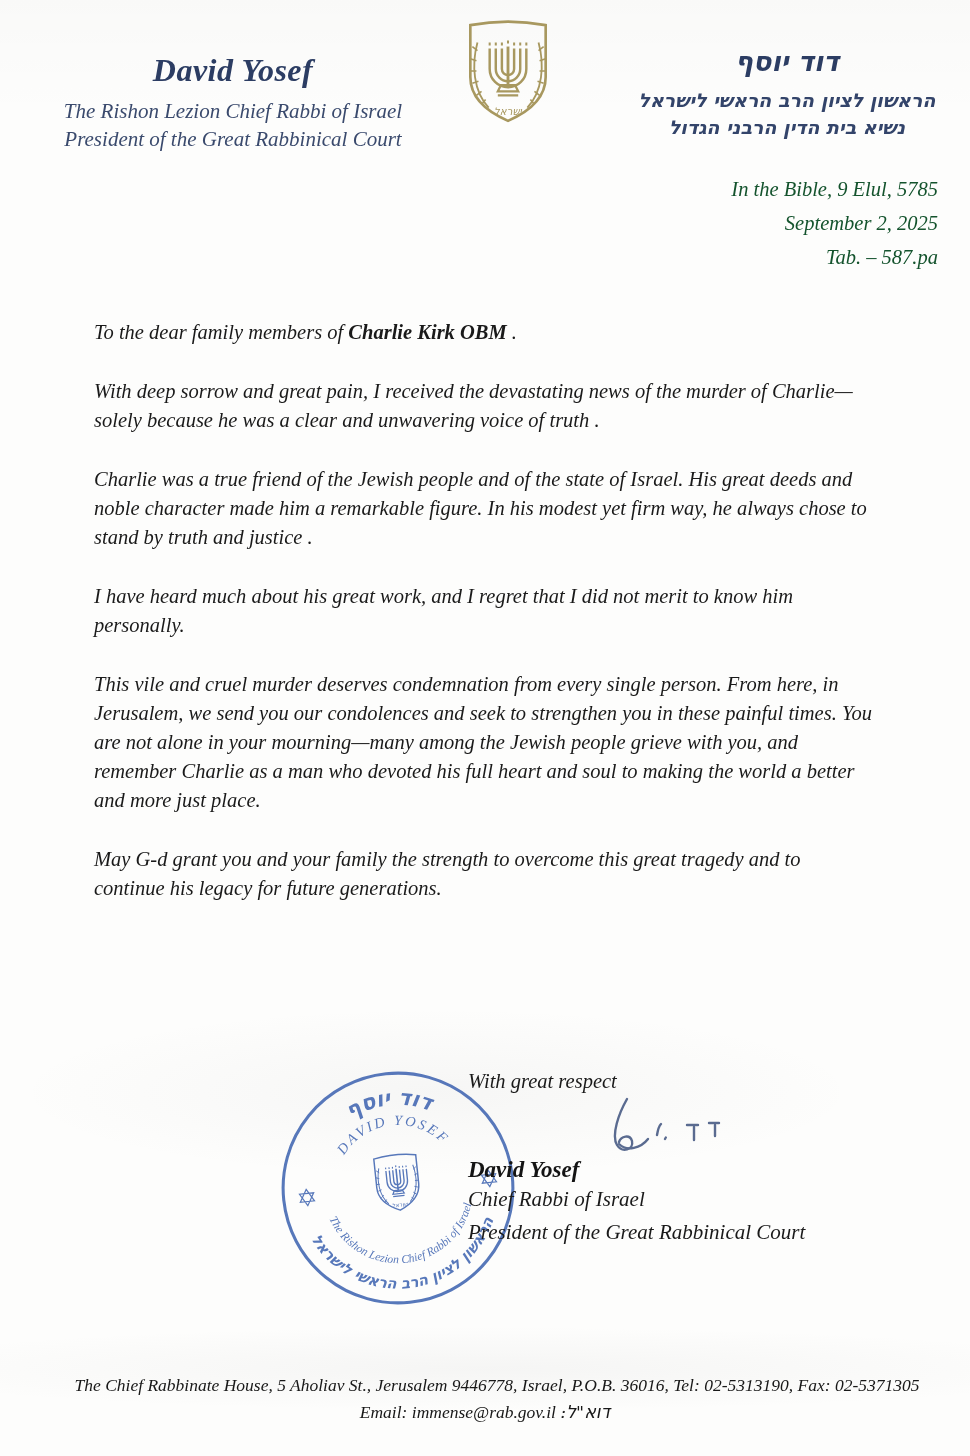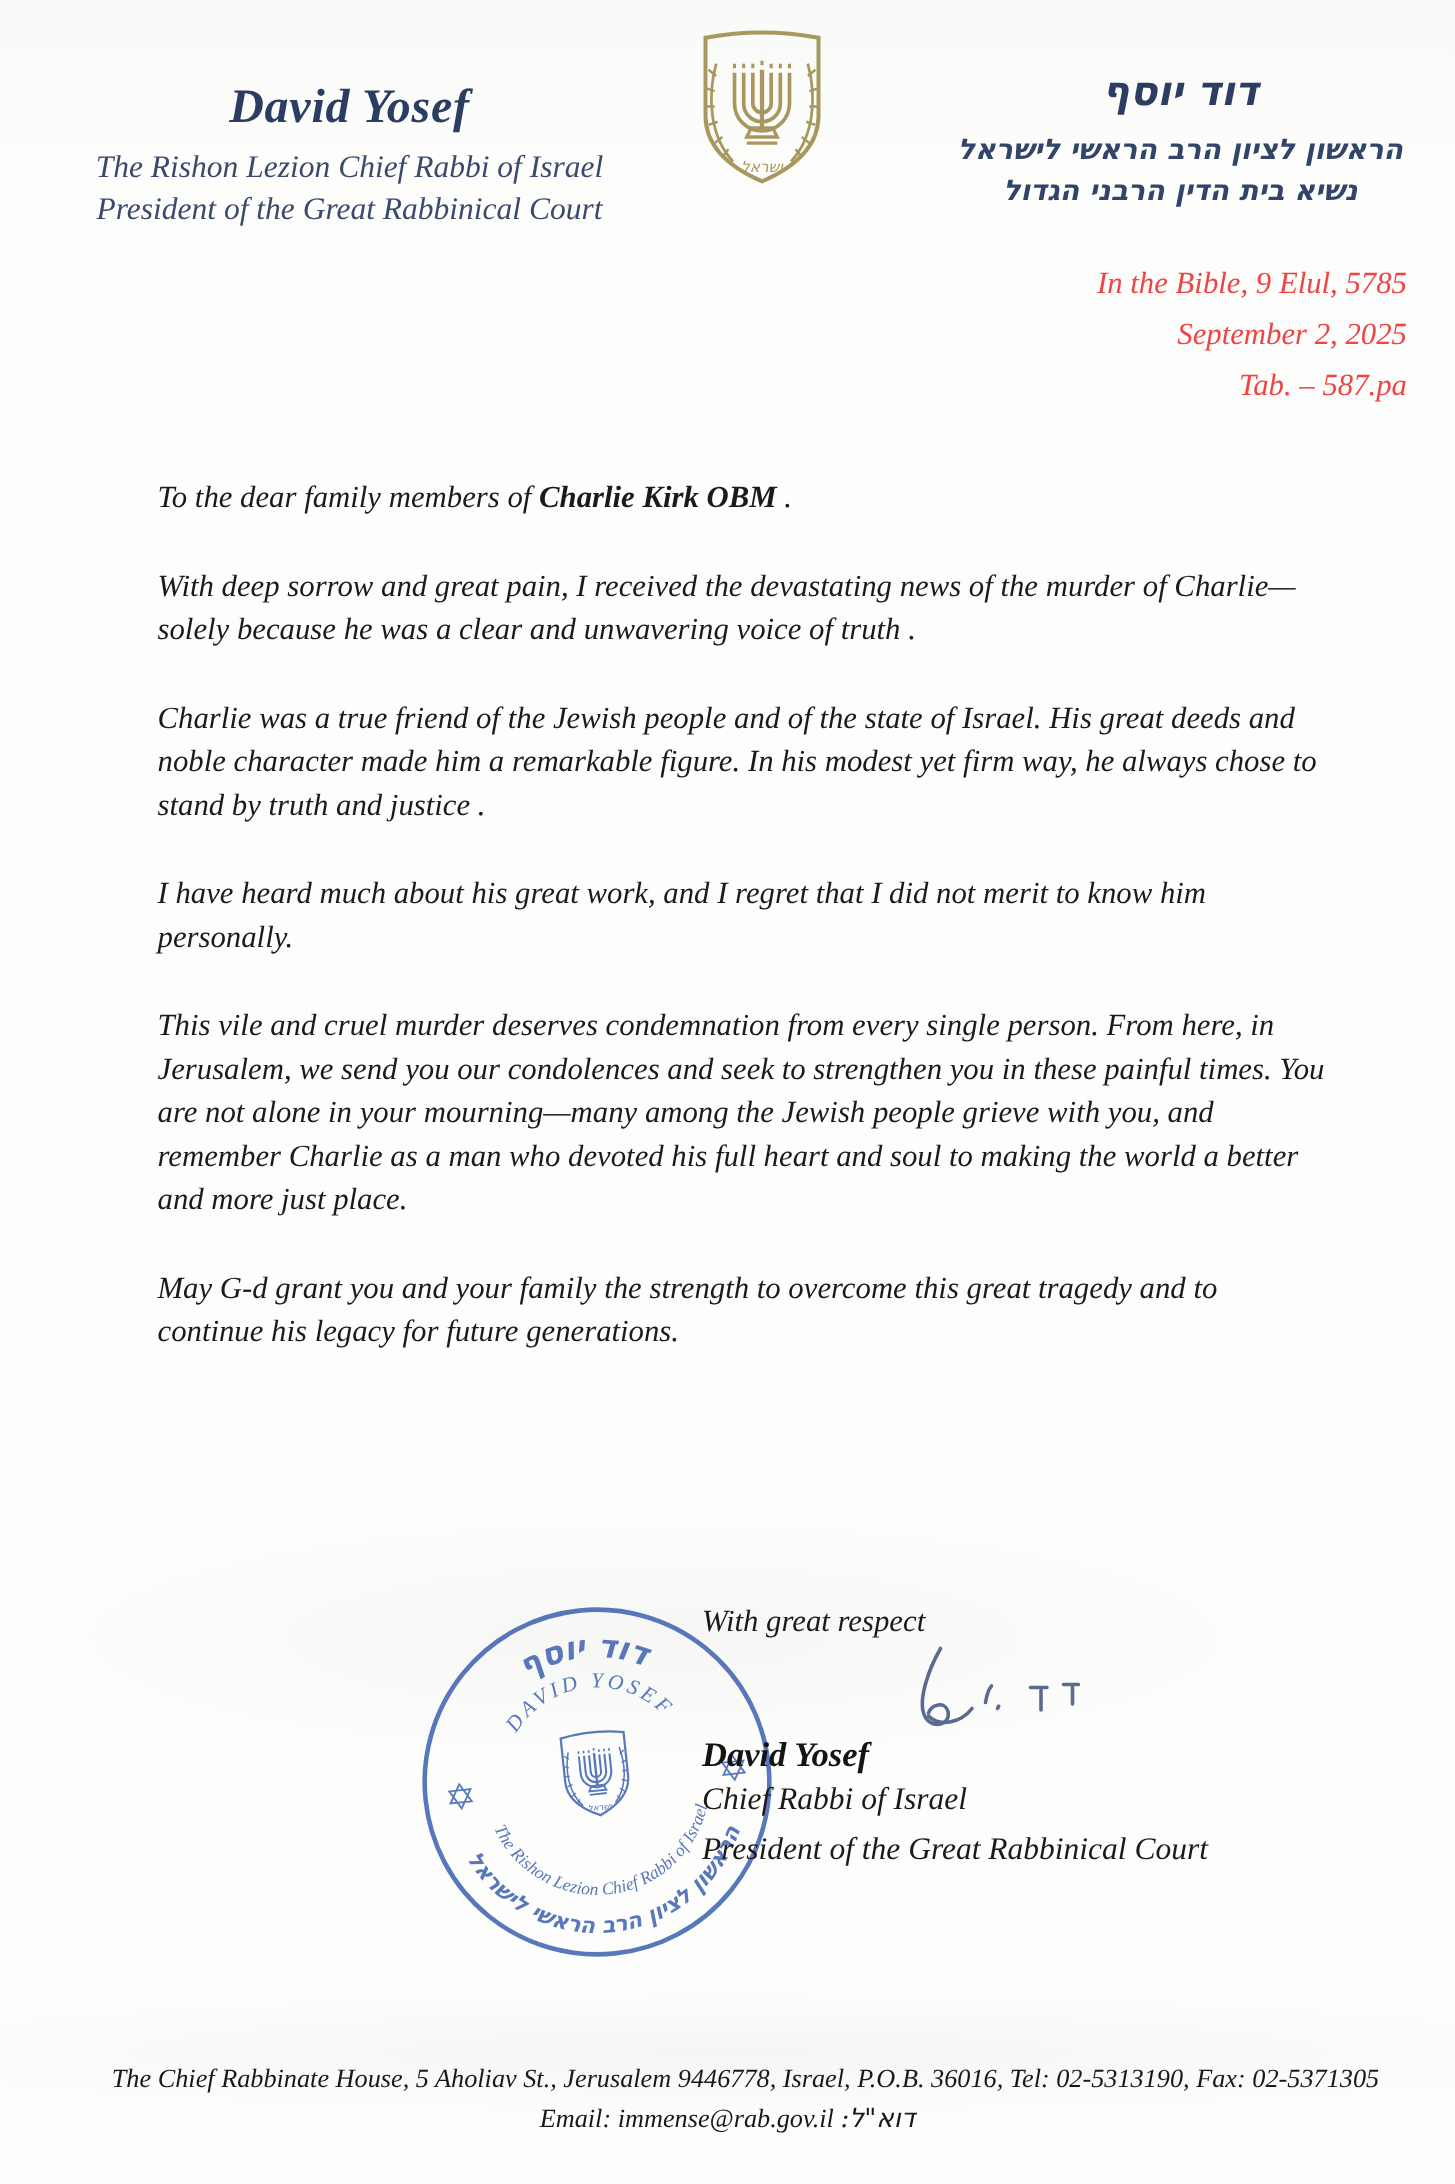--- a/index.html
+++ b/index.html
@@ -25,24 +25,24 @@
   
   .hdr-left{position:absolute;left:28px;top:52px;width:410px;text-align:center;color:#2c3d63;}
   .hdr-left .name{font-size:32px;font-weight:700;letter-spacing:.5px;margin-bottom:8px;}
   .hdr-left .sub{font-size:21px;line-height:28px;color:#3a4a6d;}
   .emblem-wrap{position:absolute;left:455px;top:16px;width:106px;height:112px;color:#a8985f;}
   .hdr-right{position:absolute;right:18px;top:46px;width:330px;text-align:center;color:#2c3d63;}
   .hdr-right .name{font-size:27px;font-weight:700;margin-bottom:10px;}
   .hdr-right .sub{font-size:19px;font-weight:700;line-height:27px;color:#33446a;}
 
   
-  .dateblock{position:absolute;right:32px;top:172px;text-align:right;font-size:20.5px;line-height:34px;color:#ef4444;}
+  .dateblock{position:absolute;right:32px;top:172px;text-align:right;font-size:20.5px;line-height:34px;color:#14532d;}
 
   
-  .letter-body{position:absolute;left:105px;top:318px;width:782px;font-size:20.5px;line-height:29px;color:#1a1a1a;}
+  .letter-body{position:absolute;left:94px;top:318px;width:782px;font-size:20.5px;line-height:29px;color:#1a1a1a;}
   .letter-body p{margin:0 0 30px 0;}
   .letter-body b{font-weight:700;}
 
   
   .stamp-wrap{position:absolute;left:276px;top:1066px;width:244px;height:244px;transform:rotate(-6deg);opacity:.92;}
   .sig-col{position:absolute;left:468px;top:1070px;width:396px;text-align:left;}
   .sig-closing{font-size:20.5px;color:#1a1a1a;}
   .sig-script{margin:2px auto 0;width:150px;height:64px;}
   .sig-name{font-size:23px;font-weight:700;color:#141414;margin-top:-2px;}
   .sig-line{font-size:21px;line-height:33px;color:#1a1a1a;}

